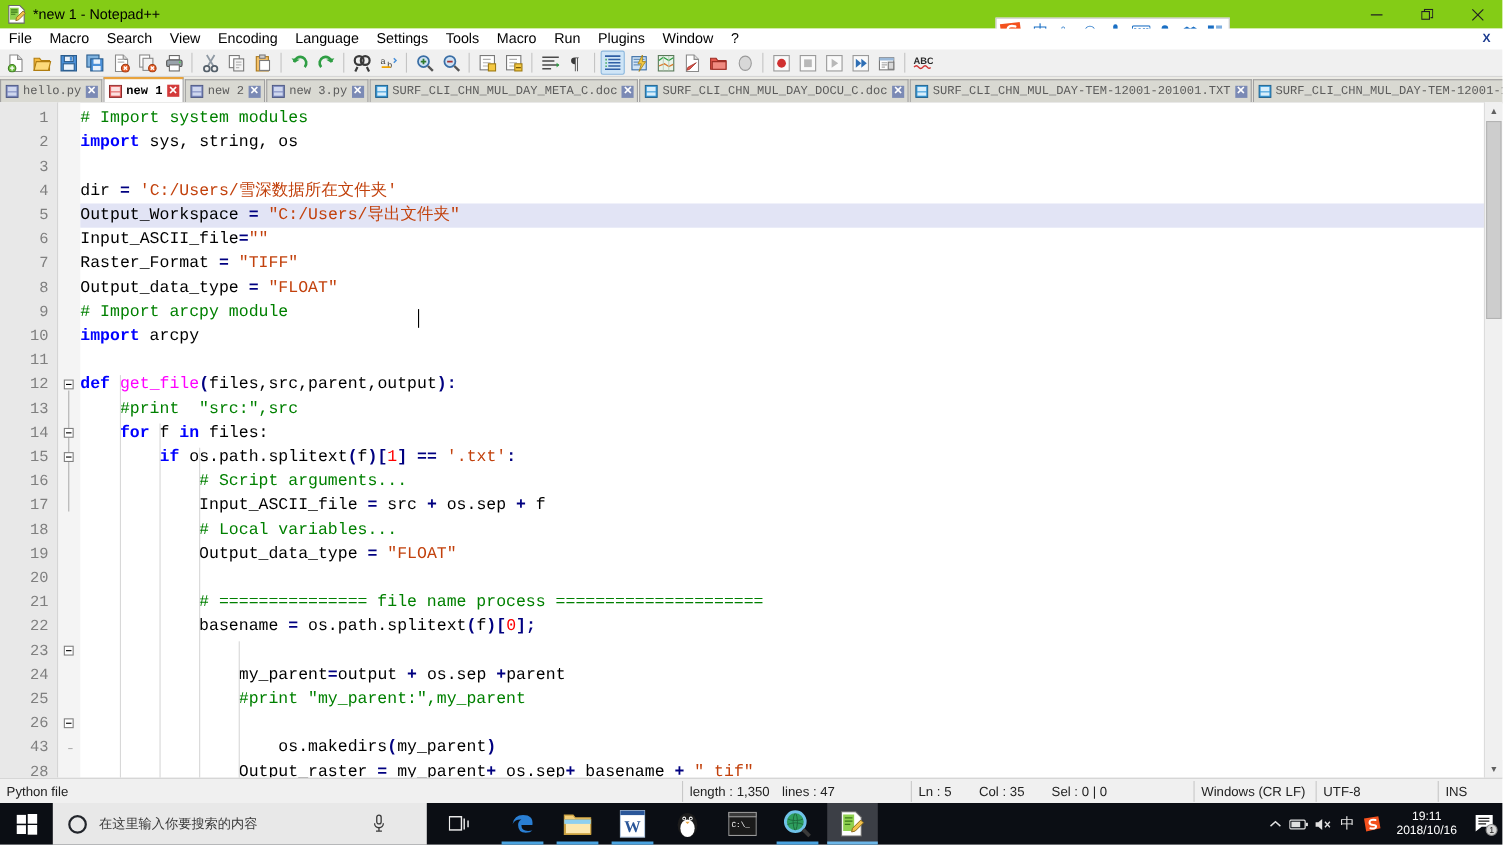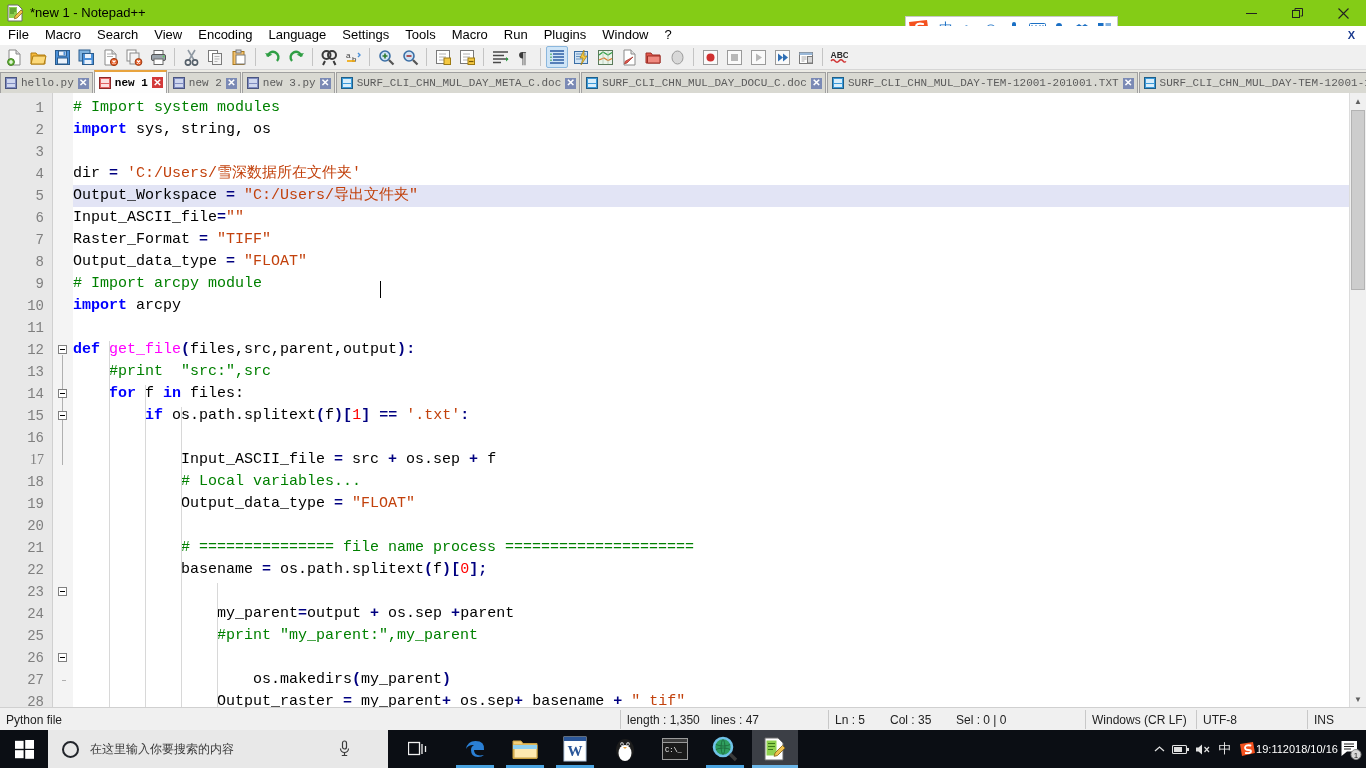--- a/index.html
+++ b/index.html
@@ -258,21 +258,21 @@
     position:absolute; right:0; top:0; height:38px;
     display:flex; align-items:center;
   }
   .tray-ico {
     width:22px; height:38px;
     display:flex; align-items:center; justify-content:center;
     color:#e8e8e8; font-size:12px;
   }
   .clock {
     width:78px; height:38px; color:#fff; font-size:11px;
-    display:flex; flex-direction:row; align-items:center; justify-content:center;
+    display:flex; flex-direction:column; align-items:center; justify-content:center;
     line-height:13px;
   }
   .notif {
     width:30px; height:38px; display:flex; align-items:center; justify-content:center;
   }
 </style>
 </head>
 <body>
 
 <div id="app">
@@ -708,31 +708,31 @@
         <div class="ln" style="top: 136px;">7</div>
         <div class="ln" style="top: 158px;">8</div>
         <div class="ln" style="top: 180px;">9</div>
         <div class="ln" style="top: 202px;">10</div>
         <div class="ln" style="top: 224px;">11</div>
         <div class="ln" style="top: 246px;">12</div>
         <div class="ln" style="top: 268px;">13</div>
         <div class="ln" style="top: 290px;">14</div>
         <div class="ln" style="top: 312px;">15</div>
         <div class="ln" style="top: 334px;">16</div>
-        <div class="ln" style="top: 356px; font-family: Liberation Serif, serif;">17</div>
+        <div class="ln" style="top: 356px;">17</div>
         <div class="ln" style="top: 378px;">18</div>
         <div class="ln" style="top: 400px;">19</div>
         <div class="ln" style="top: 422px;">20</div>
         <div class="ln" style="top: 444px;">21</div>
         <div class="ln" style="top: 466px;">22</div>
         <div class="ln" style="top: 488px;">23</div>
         <div class="ln" style="top: 510px;">24</div>
         <div class="ln" style="top: 532px;">25</div>
         <div class="ln" style="top: 554px;">26</div>
-        <div class="ln" style="top: 576px;">27</div>
+        <div class="ln" style="top: 576px;">43</div>
         <div class="ln" style="top: 598px;">28</div>
       </div>
     <div class="gutter-fold" id="foldgutter">
         <div class="fold-line" style="left: 9px; top: 262px; height: 110px;"></div>
         <div class="fold-box" style="left: 5px; top: 252px;"></div>
         <div class="fold-box" style="left: 5px; top: 296px;"></div>
         <div class="fold-box" style="left: 5px; top: 318px;"></div>
         <div class="fold-box" style="left: 5px; top: 494px;"></div>
         <div class="fold-box" style="left: 5px; top: 560px;"></div>
         <div class="fold-tick" style="left: 9px; top: 587px;"></div>
@@ -747,20 +747,21 @@
         <div class="line" style="position: absolute; left: 0px; top: 114px;"><span>Input_ASCII_file</span><span class="c-op">=</span><span class="c-str">""</span></div>
         <div class="line" style="position: absolute; left: 0px; top: 136px;"><span>Raster_Format </span><span class="c-op">=</span><span> </span><span class="c-str">"TIFF"</span></div>
         <div class="line" style="position: absolute; left: 0px; top: 158px;"><span>Output_data_type </span><span class="c-op">=</span><span> </span><span class="c-str">"FLOAT"</span></div>
         <div class="line" style="position: absolute; left: 0px; top: 180px;"><span class="c-com"># Import arcpy module</span></div>
         <div class="line" style="position: absolute; left: 0px; top: 202px;"><span class="c-kw">import</span><span> arcpy</span></div>
         <div class="line" style="position: absolute; left: 0px; top: 224px;">&nbsp;</div>
         <div class="line" style="position: absolute; left: 0px; top: 246px;"><span class="c-kw">def</span><span> </span><span class="c-fn">get_file</span><span class="c-bra">(</span><span>files,src,parent,output</span><span class="c-bra">)</span><span class="c-op">:</span></div>
         <div class="line" style="position: absolute; left: 0px; top: 268px;"><span class="c-com">    #print  "src:",src</span></div>
         <div class="line" style="position: absolute; left: 0px; top: 290px;"><span>    </span><span class="c-kw">for</span><span> f </span><span class="c-kw">in</span><span> files:</span></div>
         <div class="line" style="position: absolute; left: 0px; top: 312px;"><span>        </span><span class="c-kw">if</span><span> os.path.splitext</span><span class="c-bra">(</span><span>f</span><span class="c-bra">)</span><span class="c-bra">[</span><span class="c-num">1</span><span class="c-bra">]</span><span> </span><span class="c-op">==</span><span> </span><span class="c-str">'.txt'</span><span class="c-op">:</span></div>
+        <div class="line" style="position: absolute; left: 0px; top: 334px;"><span class="c-com">            # Script arguments...</span></div>
         <div class="line" style="position: absolute; left: 0px; top: 356px;"><span>            Input_ASCII_file </span><span class="c-op">=</span><span> src </span><span class="c-op">+</span><span> os.sep </span><span class="c-op">+</span><span> f</span></div>
         <div class="line" style="position: absolute; left: 0px; top: 378px;"><span class="c-com">            # Local variables...</span></div>
         <div class="line" style="position: absolute; left: 0px; top: 400px;"><span>            Output_data_type </span><span class="c-op">=</span><span> </span><span class="c-str">"FLOAT"</span></div>
         <div class="line" style="position: absolute; left: 0px; top: 422px;">&nbsp;</div>
         <div class="line" style="position: absolute; left: 0px; top: 444px;"><span class="c-com">            # =============== file name process =====================</span></div>
         <div class="line" style="position: absolute; left: 0px; top: 466px;"><span>            basename </span><span class="c-op">=</span><span> os.path.splitext</span><span class="c-bra">(</span><span>f</span><span class="c-bra">)</span><span class="c-bra">[</span><span class="c-num">0</span><span class="c-bra">]</span><span class="c-op">;</span></div>
         <div class="line" style="position: absolute; left: 0px; top: 510px;"><span>                my_parent</span><span class="c-op">=</span><span>output </span><span class="c-op">+</span><span> os.sep </span><span class="c-op">+</span><span>parent</span></div>
         <div class="line" style="position: absolute; left: 0px; top: 532px;"><span class="c-com">                #print "my_parent:",my_parent</span></div>
         <div class="line" style="position: absolute; left: 0px; top: 598px;"><span>                Output_raster </span><span class="c-op">=</span><span> my_parent</span><span class="c-op">+</span><span> os.sep</span><span class="c-op">+</span><span> basename </span><span class="c-op">+</span><span> </span><span class="c-str">" tif"</span></div>
         <div class="line" style="position: absolute; left: 0px; top: 576px;"><span>                    os.makedirs</span><span class="c-bra">(</span><span>my_parent</span><span class="c-bra">)</span></div>

